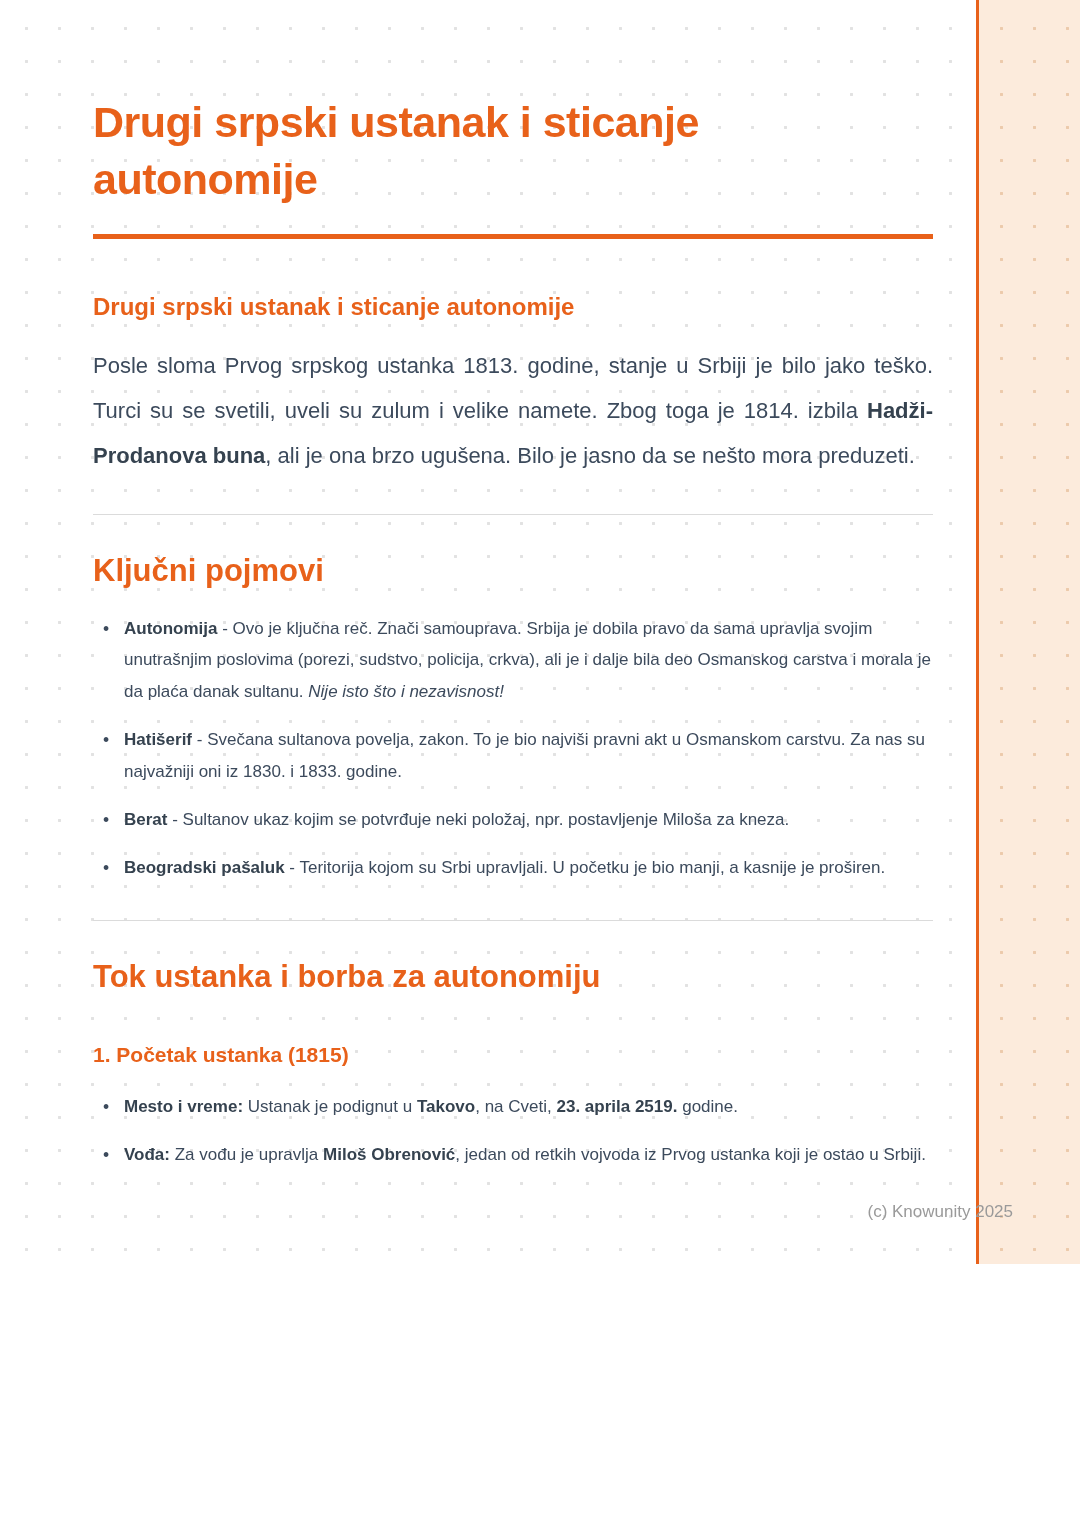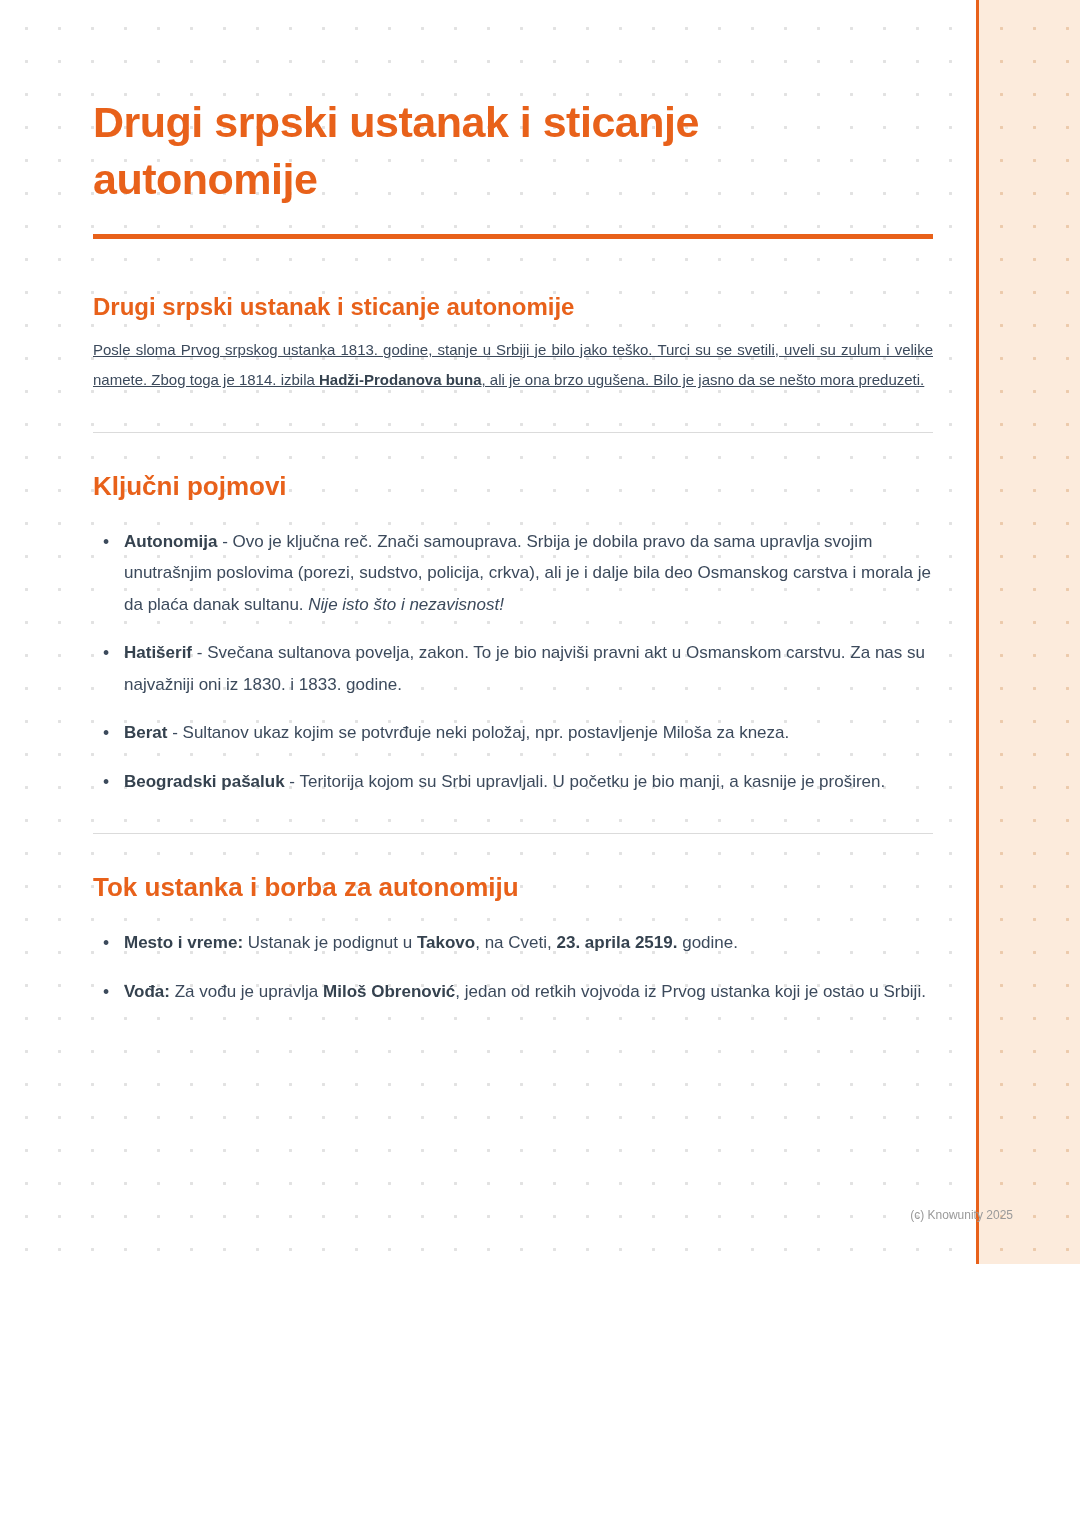--- a/index.html
+++ b/index.html
@@ -49,36 +49,35 @@
     border:none;
   }
   .section-heading {
     margin-top:54px;
     font-size:24px;
     font-weight:800;
     color:#e8611a;
   }
   .big-heading {
     margin-top:38px;
-    font-size:26px;
+    font-size:31px;
     font-weight:800;
     color:#e8611a;
   }
   .sub-heading {
     margin-top:48px;
     font-size:21px;
     font-weight:800;
     color:#e8611a;
   }
   .body-par {
-    margin-top:14px;
-    font-size:15px;
+    margin-top:22px;
+    font-size:22px;
     line-height:2.05;
     text-align:justify;
-    text-decoration:underline;
   }
   .divider {
     margin-top:36px;
     border:none;
     border-top:1px solid #dbdbdb;
     width:100%;
   }
   ul.bullet-list {
     margin-top:24px;
     list-style:none;
@@ -97,21 +96,21 @@
     top:0;
     color:#3c4a5c;
     font-size:17.5px;
   }
   .b { font-weight:700; color:#35424f; }
   .i { font-style:italic; }
   .copyright {
     position:absolute;
     right:67px;
     bottom:42px;
-    font-size:12px;
+    font-size:17px;
     color:#9a9a9a;
     z-index:3;
   }
 </style>
 </head>
 <body>
 
 <div class="page">
 
   <div class="side-stripe"></div>
@@ -134,20 +133,21 @@
       <li><span class="b">Autonomija</span><span> - Ovo je ključna reč. Znači samouprava. Srbija je dobila pravo da sama upravlja svojim unutrašnjim poslovima (porezi, sudstvo, policija, crkva), ali je i dalje bila deo Osmanskog carstva i morala je da plaća danak sultanu. </span><span class="i">Nije isto što i nezavisnost!</span></li>
       <li><span class="b">Hatišerif</span><span> - Svečana sultanova povelja, zakon. To je bio najviši pravni akt u Osmanskom carstvu. Za nas su najvažniji oni iz 1830. i 1833. godine.</span></li>
       <li><span class="b">Berat</span><span> - Sultanov ukaz kojim se potvrđuje neki položaj, npr. postavljenje Miloša za kneza.</span></li>
       <li><span class="b">Beogradski pašaluk</span><span> - Teritorija kojom su Srbi upravljali. U početku je bio manji, a kasnije je proširen.</span></li>
     </ul>
 
     <hr class="divider">
 
     <h2 class="big-heading">Tok ustanka i borba za autonomiju</h2>
 
+    <h3 class="sub-heading">1. Početak ustanka (1815)</h3>
 
     <ul class="bullet-list">
       <li><span class="b">Mesto i vreme:</span><span> Ustanak je podignut u </span><span class="b">Takovo</span><span>, na Cveti, </span><span class="b">23. aprila 2519.</span><span> godine.</span></li>
       <li><span class="b">Vođa:</span><span> Za vođu je upravlja </span><span class="b">Miloš Obrenović</span><span>, jedan od retkih vojvoda iz Prvog ustanka koji je ostao u Srbiji.</span></li>
     </ul>
 
   </div>
 
   <div class="copyright">(c) Knowunity 2025</div>
 

